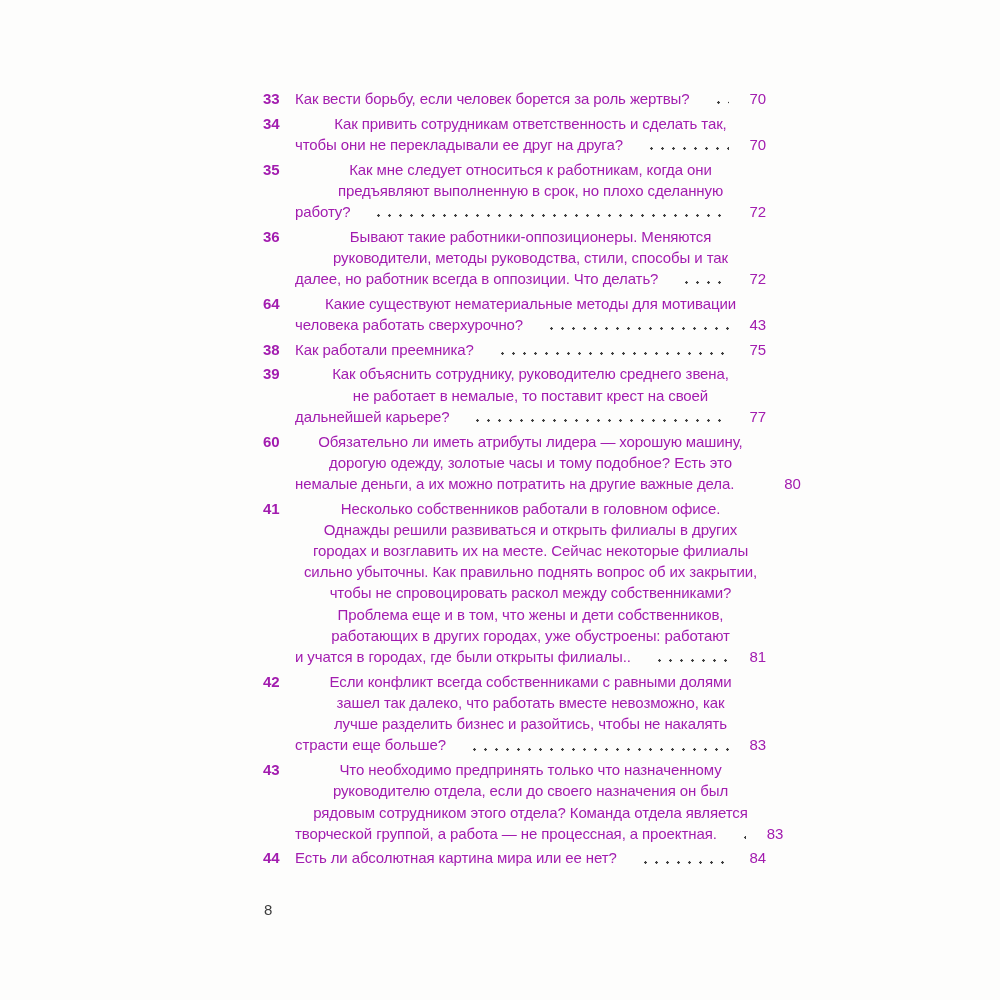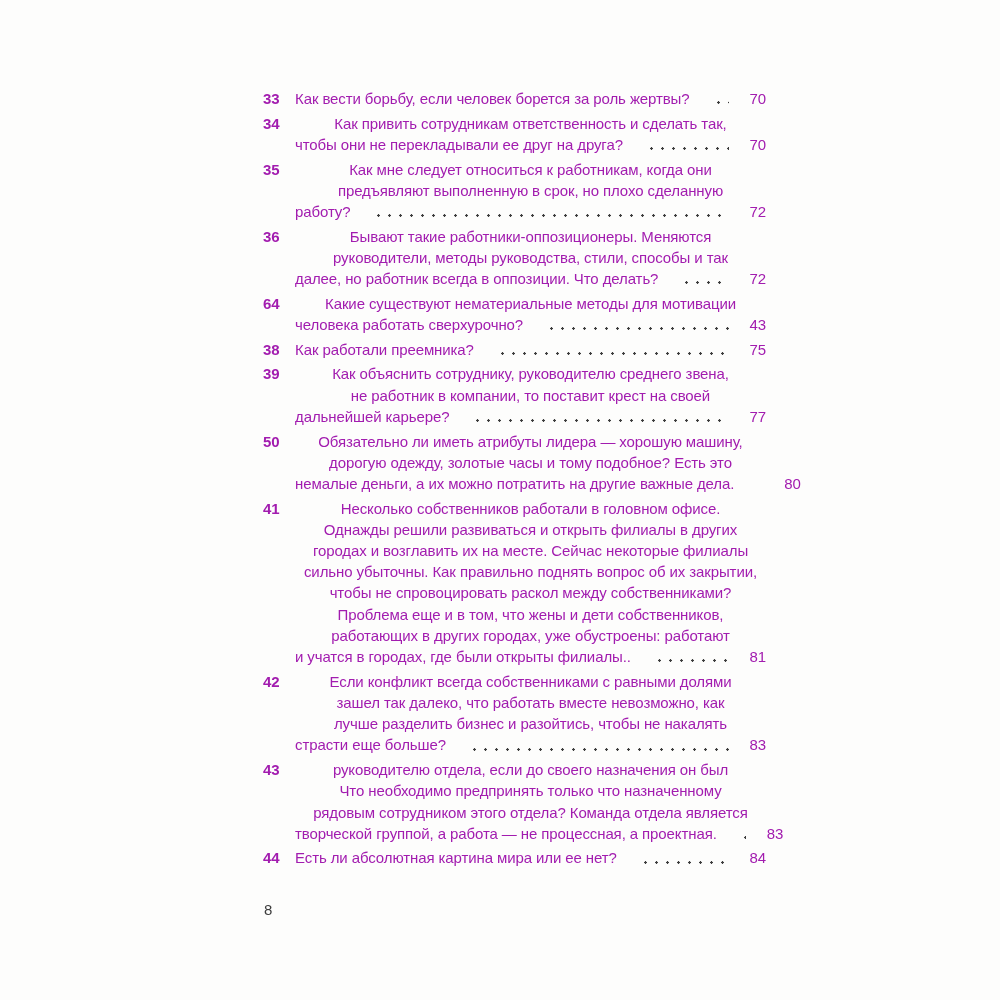--- a/index.html
+++ b/index.html
@@ -153,31 +153,31 @@
         <span class="leader"></span>
         <span class="pg">75</span>
       </div>
     </div>
   </div>
 
   <div class="entry">
     <div class="num">39</div>
     <div class="body">
       <div class="line">Как объяснить сотруднику, руководителю среднего звена,</div>
-            <div class="line">не работник в компании, то поставит крест на своей</div>
+            <div class="line">не работает в немалые, то поставит крест на своей</div>
             <div class="lastline">
         <span class="txt">дальнейшей карьере?</span>
         <span class="leader"></span>
         <span class="pg">77</span>
       </div>
     </div>
   </div>
 
   <div class="entry">
-    <div class="num">50</div>
+    <div class="num">60</div>
     <div class="body">
       <div class="line">Обязательно ли иметь атрибуты лидера — хорошую машину,</div>
             <div class="line">дорогую одежду, золотые часы и тому подобное? Есть это</div>
             <div class="lastline">
         <span class="txt">немалые деньги, а их можно потратить на другие важные дела.</span>
         <span class="leader no-dots"></span>
         <span class="pg">80</span>
       </div>
     </div>
   </div>
@@ -210,22 +210,22 @@
         <span class="txt">страсти еще больше?</span>
         <span class="leader"></span>
         <span class="pg">83</span>
       </div>
     </div>
   </div>
 
   <div class="entry">
     <div class="num">43</div>
     <div class="body">
-      <div class="line">руководителю отдела, если до своего назначения он был</div>
-            <div class="line">Что необходимо предпринять только что назначенному</div>
+      <div class="line">Что необходимо предпринять только что назначенному</div>
+            <div class="line">руководителю отдела, если до своего назначения он был</div>
             <div class="line">рядовым сотрудником этого отдела? Команда отдела является</div>
             <div class="lastline">
         <span class="txt">творческой группой, а работа — не процессная, а проектная.</span>
         <span class="leader"></span>
         <span class="pg">83</span>
       </div>
     </div>
   </div>
 
   <div class="entry">

